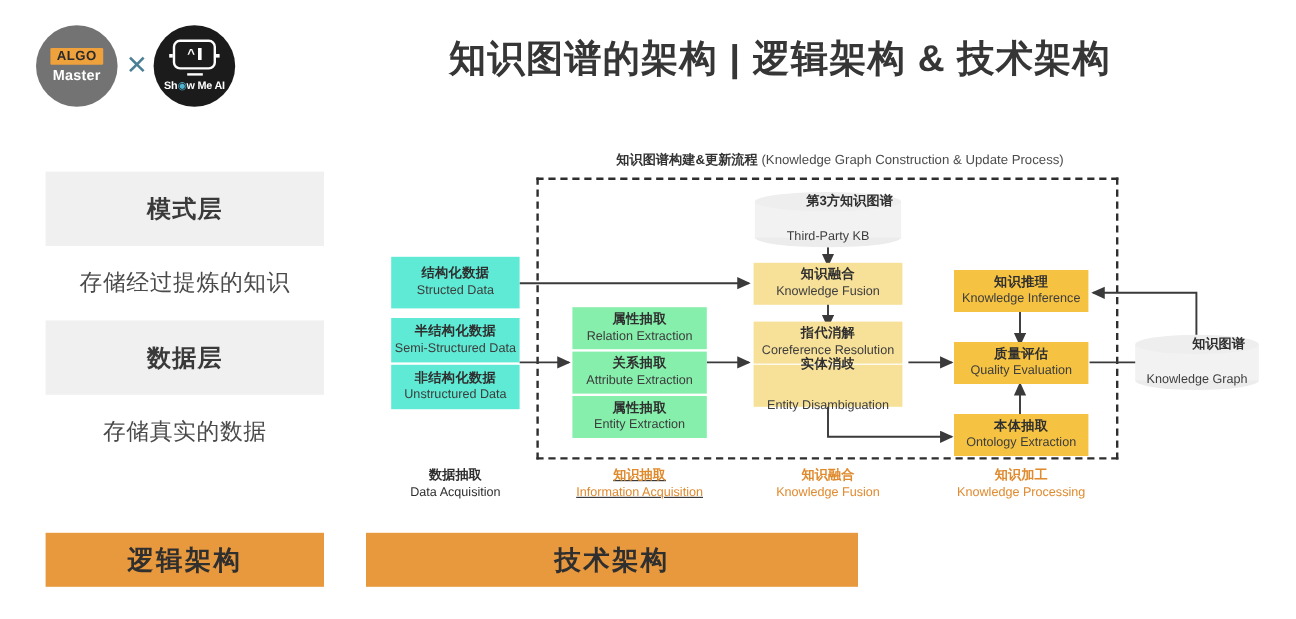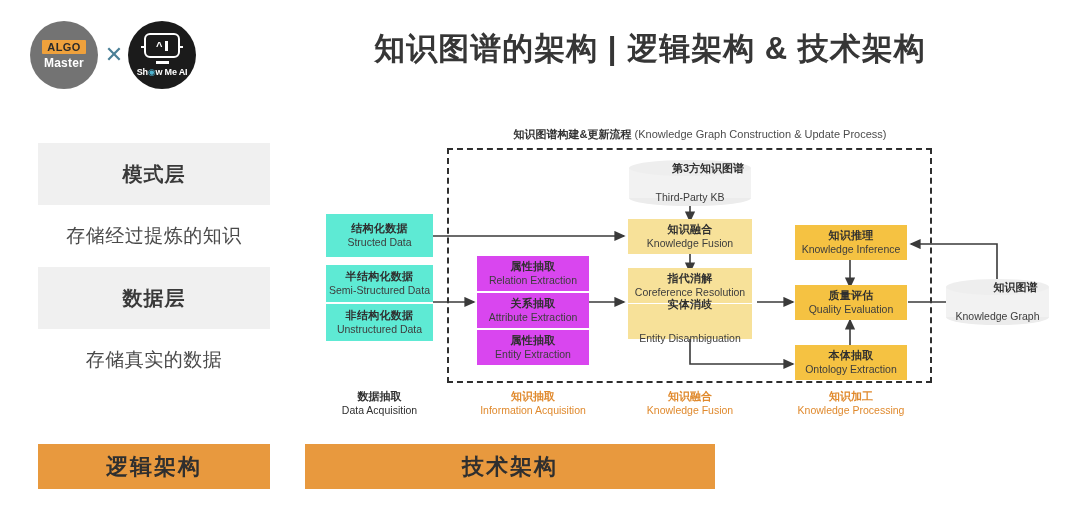--- a/index.html
+++ b/index.html
@@ -102,21 +102,21 @@
   
   .node{
     position:absolute;box-sizing:border-box;
     display:flex;flex-direction:column;align-items:center;justify-content:center;
     text-align:center;line-height:1.25;
   }
   .node .cn{font-weight:bold;font-size:11px;color:#2f2f2f;letter-spacing:.3px;}
   .node .en{font-size:10.5px;color:#3d3d3d;margin-top:1px;}
 
   .grey-node{background:#5eead4;}
-  .cream-node{background:#d946ef;}
+  .cream-node{background:#86efac;}
   .pale-node{background:#f7e199;}
   .gold-node{background:#f5c242;}
 
   
   .cyl{position:absolute;}
   .cyl .body{
     position:absolute;left:0;top:8px;width:100%;height:calc(100% - 16px);
     background:#f2f2f2;
   }
   .cyl .cap{
@@ -290,21 +290,21 @@
       <div class="lbl">
         <div class="cn">知识图谱</div>
         <div class="en">Knowledge Graph</div>
       </div>
     </div>
 
     <div class="stage dark" style="left:316px;top:389px;width:127px;">
       <div class="cn">数据抽取</div>
       <div class="en">Data Acquisition</div>
     </div>
-    <div class="stage orange" style="left:466px;top:389px;width:134px;">
+    <div class="stage orange" style="left:466px;top:389px;width:134px;text-decoration:underline;">
       <div class="cn">知识抽取</div>
       <div class="en">Information Acquisition</div>
     </div>
     <div class="stage orange" style="left:624px;top:389px;width:132px;">
       <div class="cn">知识融合</div>
       <div class="en">Knowledge Fusion</div>
     </div>
     <div class="stage orange" style="left:781px;top:389px;width:140px;">
       <div class="cn">知识加工</div>
       <div class="en">Knowledge Processing</div>

